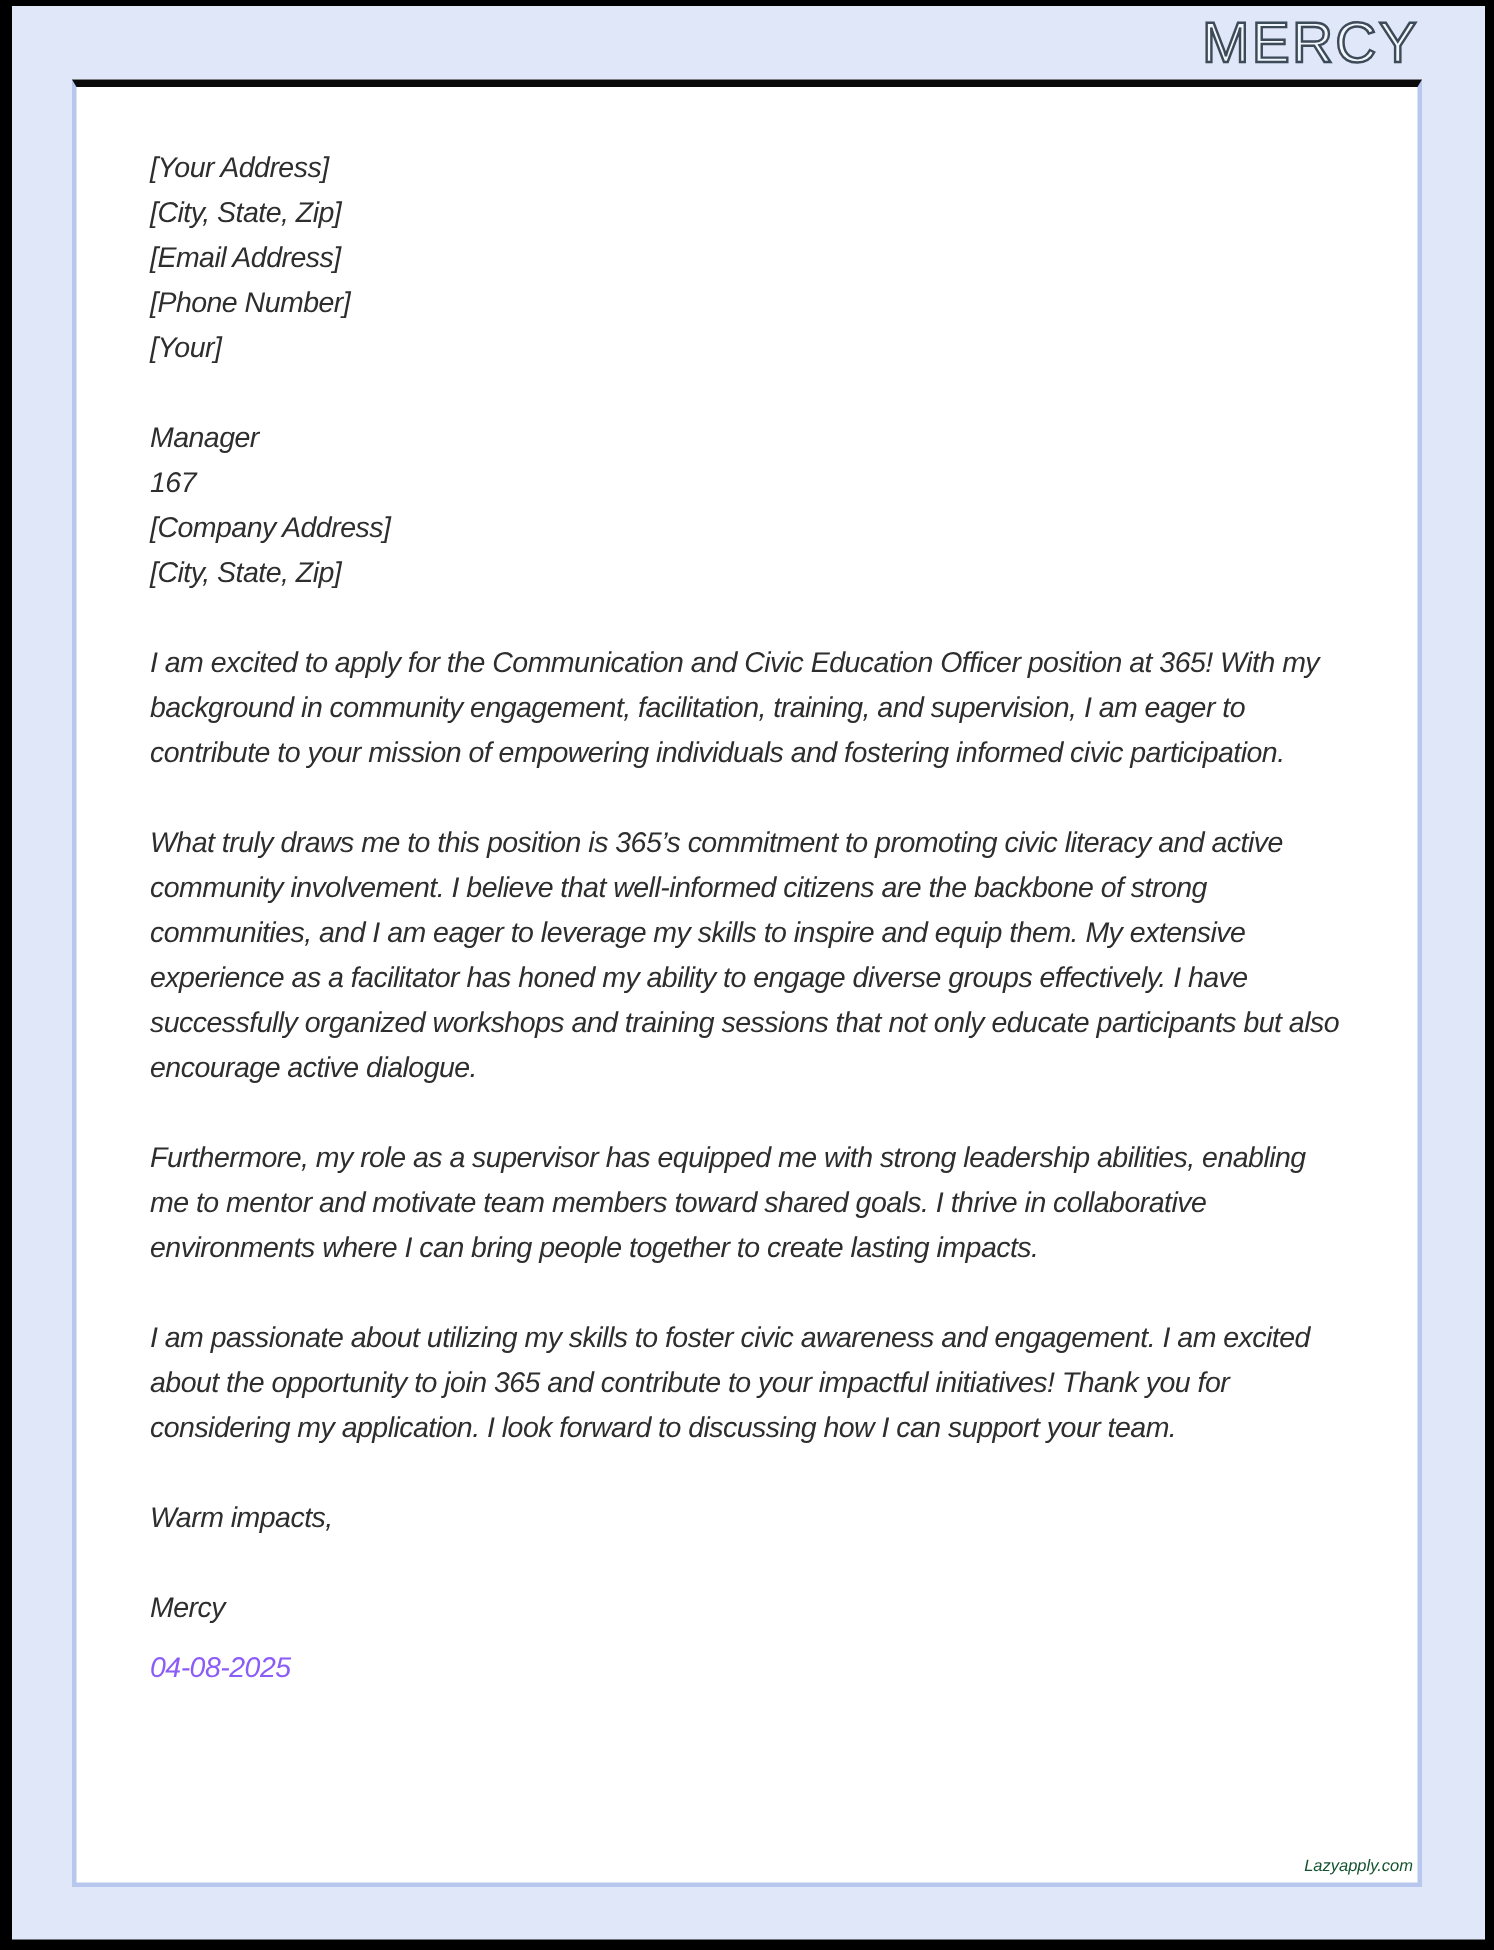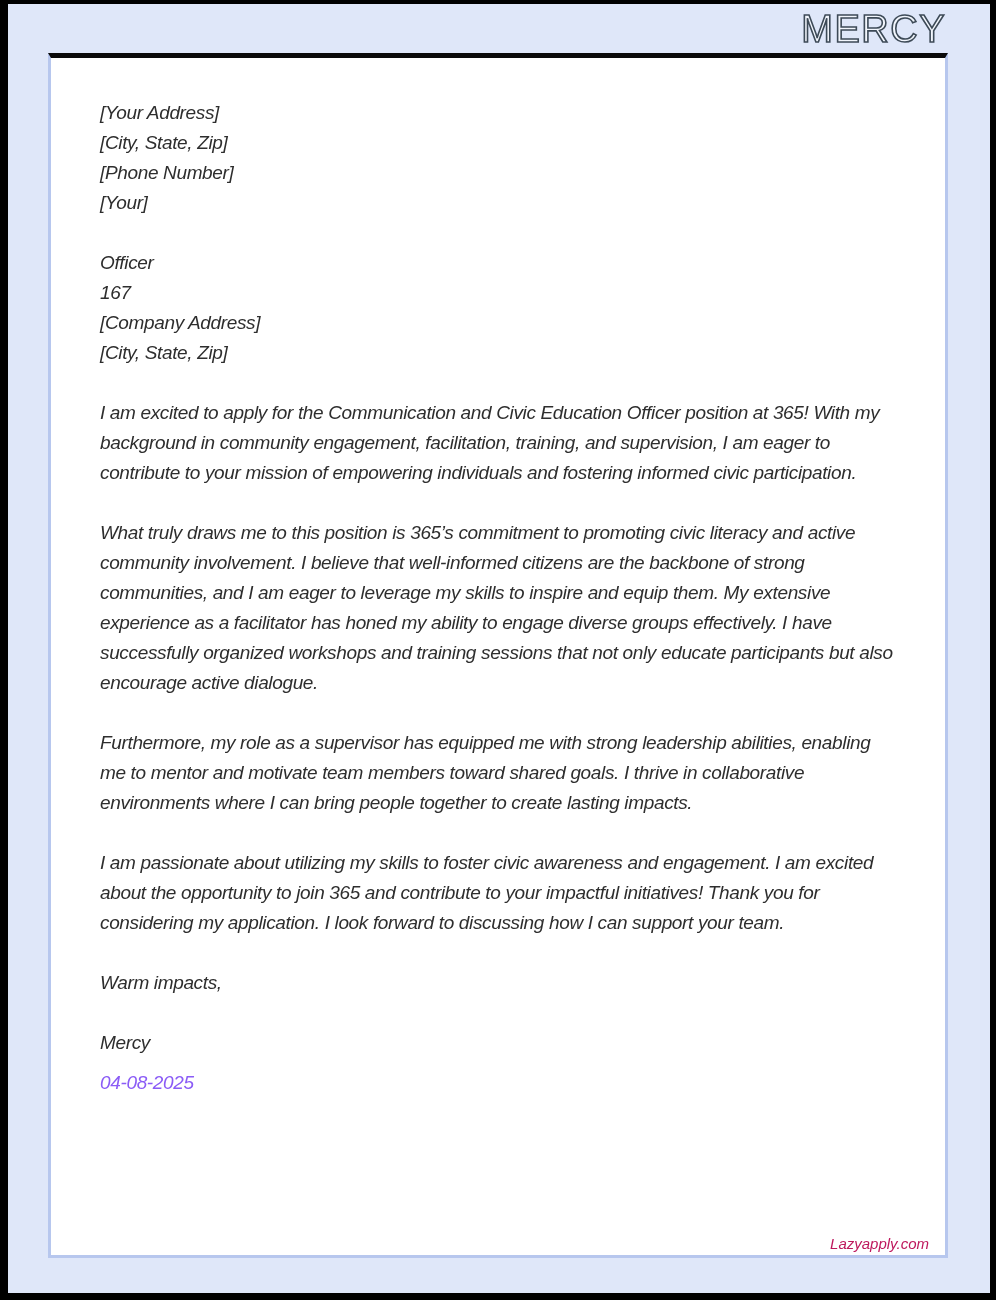--- a/index.html
+++ b/index.html
@@ -65,48 +65,49 @@
   .block + .block { margin-top: 30px; }
   .line { margin: 0; }
   .para { margin: 30px 0 0 0; }
   .date-line {
     margin-top: 10px;
     color: #8b5cf6;
     cursor: pointer;
   }
   .watermark {
     position: absolute;
-    right: 16px;
+    right: 3px;
     bottom: 0px;
-    font-size: 15px;
+    font-size: 11px;
     line-height: 22px;
     letter-spacing: 0;
-    color: #be185d;
+    color: #14532d;
   }
 </style>
 </head>
 <body>
 
 <div class="page">
   <div class="page-bg"></div>
 
   <div class="brand">MERCY</div>
 
   <div class="letter">
     <div class="letter-inner">
 
       <div class="block">
         <div class="line">[Your Address]</div>
         <div class="line">[City, State, Zip]</div>
+        <div class="line">[Email Address]</div>
         <div class="line">[Phone Number]</div>
         <div class="line">[Your]</div>
       </div>
 
       <div class="block">
-        <div class="line">Officer</div>
+        <div class="line">Manager</div>
         <div class="line">167</div>
         <div class="line">[Company Address]</div>
         <div class="line">[City, State, Zip]</div>
       </div>
 
 
       <p class="para">I am excited to apply for the Communication and Civic Education Officer position at 365! With my background in community engagement, facilitation, training, and supervision, I am eager to contribute to your mission of empowering individuals and fostering informed civic participation.</p>
       <p class="para">What truly draws me to this position is 365’s commitment to promoting civic literacy and active community involvement. I believe that well-informed citizens are the backbone of strong communities, and I am eager to leverage my skills to inspire and equip them. My extensive experience as a facilitator has honed my ability to engage diverse groups effectively. I have successfully organized workshops and training sessions that not only educate participants but also encourage active dialogue.</p>
       <p class="para">Furthermore, my role as a supervisor has equipped me with strong leadership abilities, enabling me to mentor and motivate team members toward shared goals. I thrive in collaborative environments where I can bring people together to create lasting impacts.</p>
       <p class="para">I am passionate about utilizing my skills to foster civic awareness and engagement. I am excited about the opportunity to join 365 and contribute to your impactful initiatives! Thank you for considering my application. I look forward to discussing how I can support your team.</p>

